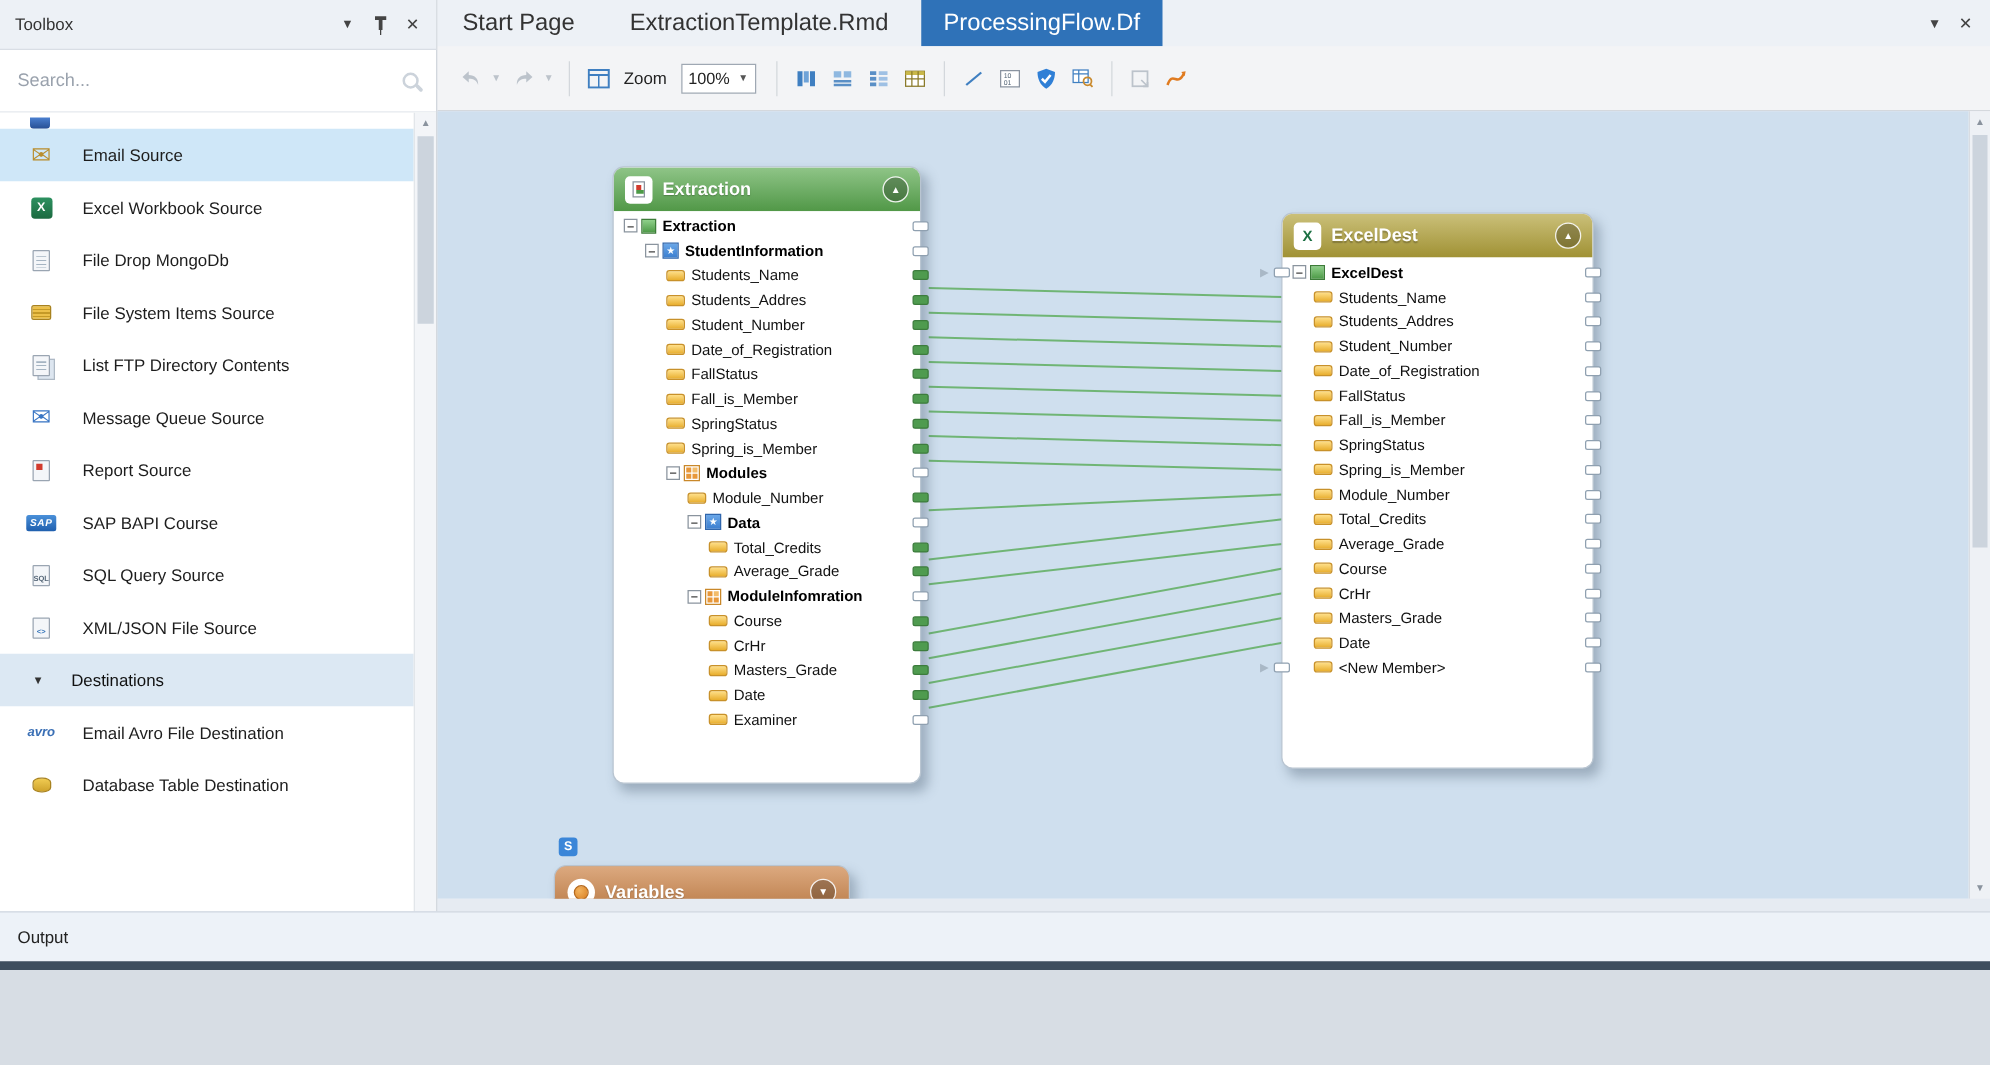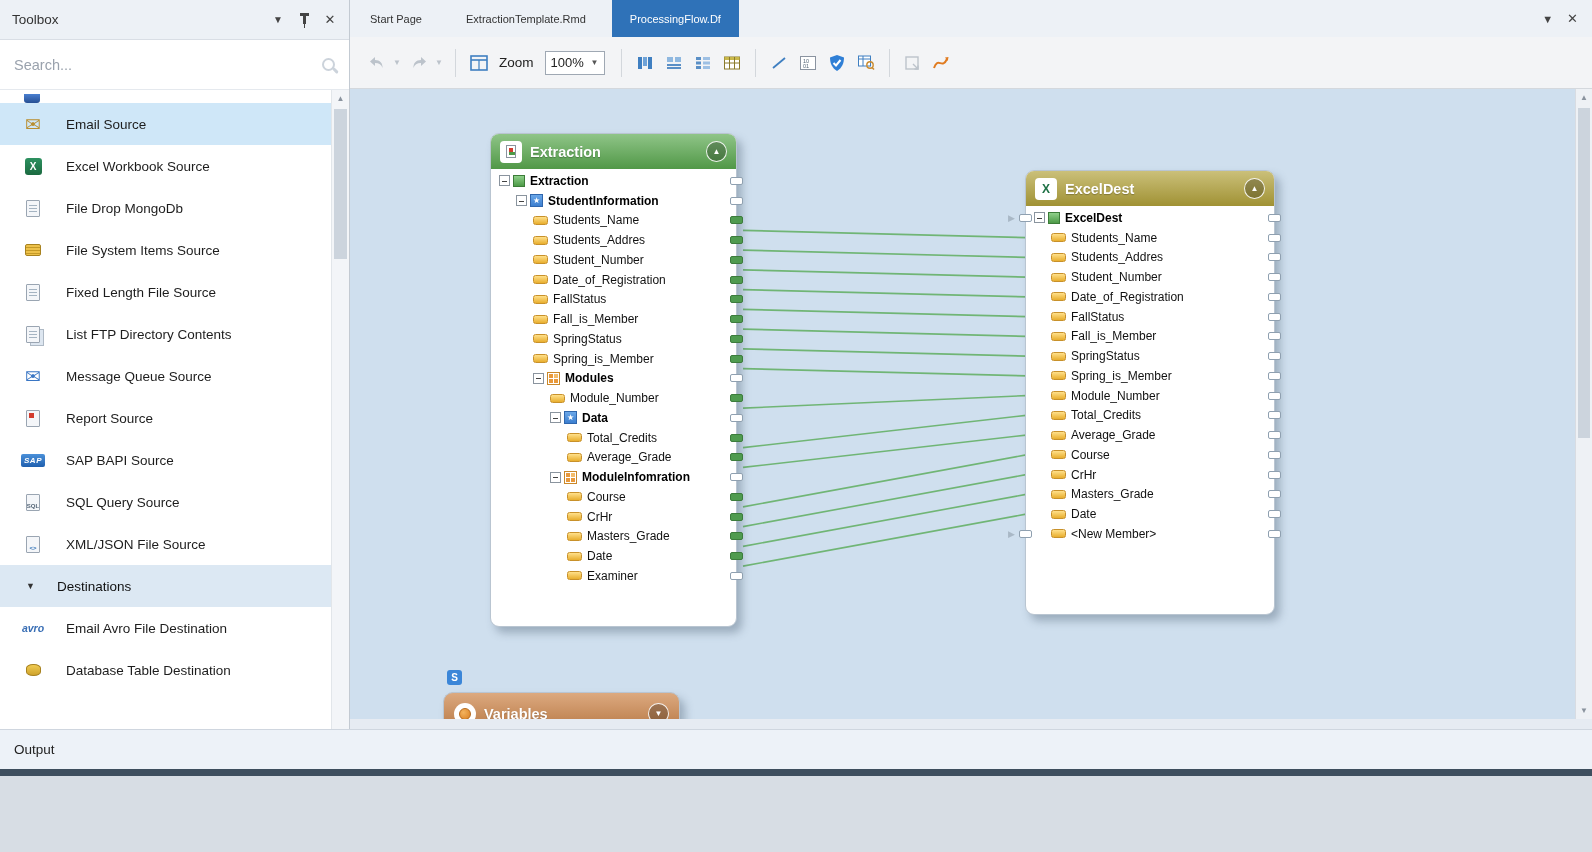--- a/index.html
+++ b/index.html
@@ -40,21 +40,21 @@
   .parq { width:18px; height:13px; border-radius:2px; background:repeating-linear-gradient(45deg,#4a7fd4 0 3px,#b9cdeb 3px 6px); }
   .coins { width:16px; height:12px; border-radius:2px; background:repeating-linear-gradient(#edc14a 0 2px,#c59a27 2px 3px); border:1px solid #a8821f; }
   .cyl { width:15px; height:12px; background:linear-gradient(#f0cb52,#cfa32c); border:1px solid #a8821f; border-radius:7px/4px; }
   .tb-scroll { position:absolute; top:0; right:0; bottom:0; width:18px; background:#f3f5f8; border-left:1px solid #e2e6ea; }
   .sb-btn { height:17px; display:flex; align-items:center; justify-content:center; font-size:8px; color:#8a939e; }
   .sb-btn.bottom { position:absolute; bottom:0; left:0; right:0; }
   .tb-thumb { position:absolute; top:19px; left:2px; right:2px; height:150px; background:#ccd4dd; }
 
   
   .tabbar { position:absolute; left:350px; top:0; right:0; height:37px; background:#edf1f6; display:flex; align-items:stretch; padding-left:2px; }
-  .tab { padding:0 18px; display:flex; align-items:center; font-size:11px; color:#333; cursor:default;text-align:center; }
+  .tab { padding:0 18px; display:flex; align-items:center; font-size:19px; color:#333; cursor:default;text-align:center; }
   .tab + .tab { margin-left:8px; }
   .tab.active { background:var(--active-tab,#2f72b8); color:#fff; }
   .tabbar-icons { margin-left:auto; display:flex; align-items:center; gap:14px; padding-right:14px; color:#444; }
   .tabbar-icons span { font-size:11px; }
 
   
   .toolbar { position:absolute; left:350px; top:37px; right:0; height:52px; background:#f3f4f6; border-bottom:1px solid #d4d8dd; display:flex; align-items:center; padding-left:14px; gap:3px; }
   .tbtn { width:26px; height:26px; display:flex; align-items:center; justify-content:center; border-radius:3px; }
   .mini-caret { font-size:8px; color:#bcc3cb; width:10px; }
   .sep { width:1px; height:28px; background:#d3d7dc; margin:0 7px; }
@@ -154,26 +154,20 @@
             </span>
             <span class="tb-label">File Drop MongoDb</span>
           </div>
           <div class="tb-item">
             <span class="tbicn tbicn-file-system-items-source">
               <span class="coins"></span>
             </span>
             <span class="tb-label">File System Items Source</span>
           </div>
           <div class="tb-item">
-            <span class="tbicn tbicn-fixed-length-file-source">
-              <span class="pg lines"></span>
-            </span>
-            <span class="tb-label">Fixed Length File Source</span>
-          </div>
-          <div class="tb-item">
             <span class="tbicn tbicn-ftp-directory-source">
               <span class="pg2"></span>
               <span class="pg lines"></span>
             </span>
             <span class="tb-label">List FTP Directory Contents</span>
           </div>
           <div class="tb-item">
             <span class="tbicn tbicn-message-queue-source">✉</span>
             <span class="tb-label">Message Queue Source</span>
           </div>
@@ -182,21 +176,21 @@
               <span class="pg">
                 <span class="rpt"></span>
               </span>
             </span>
             <span class="tb-label">Report Source</span>
           </div>
           <div class="tb-item">
             <span class="tbicn tbicn-sap-bapi-source">
               <span class="sapbox">SAP</span>
             </span>
-            <span class="tb-label">SAP BAPI Source</span>
+            <span class="tb-label">SAP BAPI Course</span>
           </div>
           <div class="tb-item">
             <span class="tbicn tbicn-sql-query-source">
               <span class="pg">
                 <span class="tag" style="color: rgb(85, 102, 119);">SQL</span>
               </span>
             </span>
             <span class="tb-label">SQL Query Source</span>
           </div>
           <div class="tb-item">

